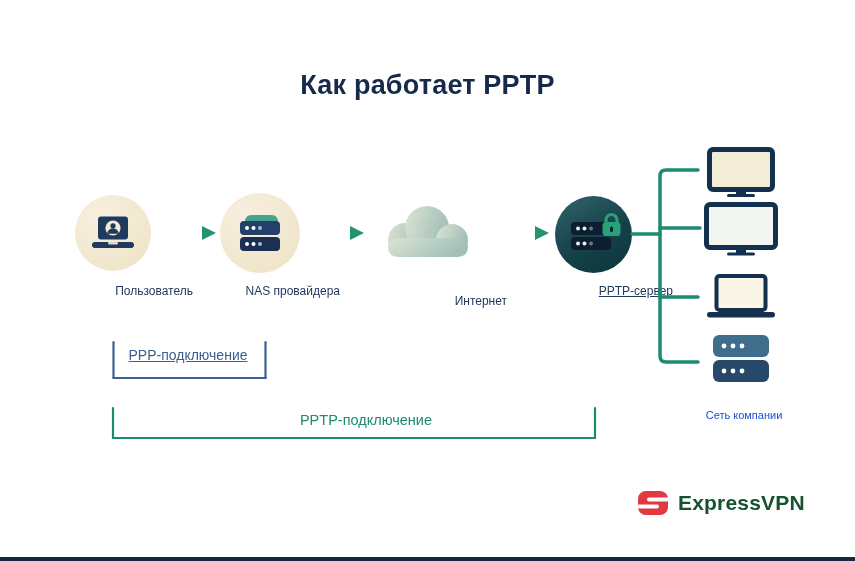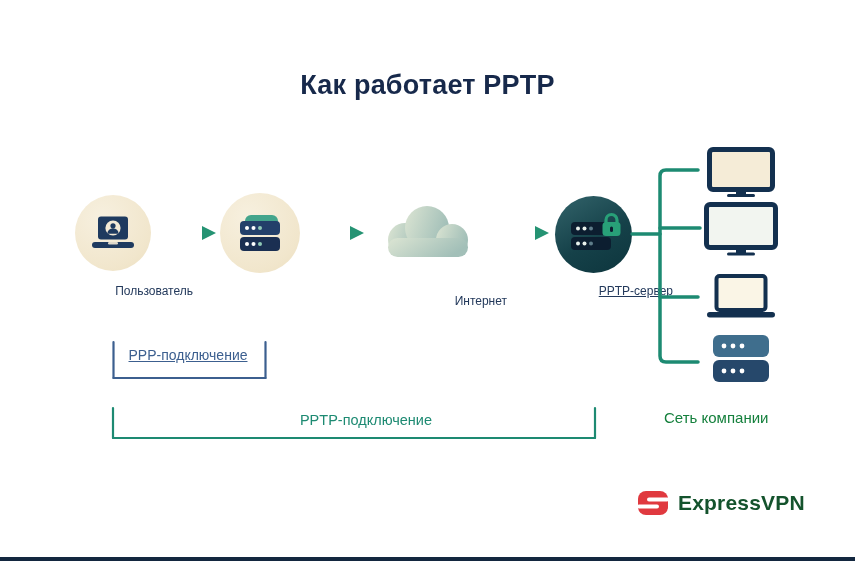--- a/index.html
+++ b/index.html
@@ -21,22 +21,22 @@
     position:absolute; width:160px; text-align:right;
     font-size:12px; color:#23395b;
   }
   .abs { position:absolute; }
   .bracket-label {
     position:absolute; text-align:center; font-weight:400;
   }
   .ppp-color  { color:#3c5f8f; font-size:14px;text-decoration:underline; }
   .pptp-color { color:#1d8a72; font-size:14.5px; }
   .network-label {
-    position:absolute; left:664px; top:409px; width:160px; 
-    font-size:15px; color:#15803d;
+    position:absolute; left:664px; top:409px; width:160px; text-align:center;
+    font-size:11px; color:#1d4ed8;
   }
   .logo {
     position:absolute; left:637px; top:489px;
     display:flex; align-items:center; gap:9px;
   }
   .logo-text { font-size:21px; font-weight:700; color:#14532d; letter-spacing:.2px; }
   .bottom-bar {
     position:absolute; left:0; bottom:0; width:855px; height:4px; background:#13273f;
   }
 </style>
@@ -76,20 +76,21 @@
       <rect x="6" y="9" width="40" height="14" rx="4" fill="#23406a"></rect>
       <rect x="6" y="25" width="40" height="14" rx="4" fill="#1a2f52"></rect>
       <circle cx="13" cy="16" r="2" fill="#ffffff"></circle>
         <circle cx="19.5" cy="16" r="2" fill="#ffffff"></circle>
         <circle cx="26" cy="16" r="2" fill="#8fc9b6"></circle>
       <circle cx="13" cy="32" r="2" fill="#ffffff"></circle>
         <circle cx="19.5" cy="32" r="2" fill="#ffffff"></circle>
         <circle cx="26" cy="32" r="2" fill="#8fc9b6"></circle>
     </svg>
   </div>
+  <div class="node-label" style="left:180px; top:284px;">NAS провайдера</div>
 
   <svg class="abs" style="left:306px; top:224px;" width="60" height="18" viewBox="0 0 60 18">
     <defs>
         <linearGradient id="ag2" x1="0" y1="0" x2="1" y2="0">
       <stop offset="0" stop-color="#d2e1d0"></stop>
           <stop offset="1" stop-color="#259373"></stop>
     </linearGradient>
       </defs>
     <line x1="3" y1="9" x2="45" y2="9" stroke="url(#ag2)" stroke-width="4.5" stroke-linecap="round"></line>
     <path d="M44 2 L58 9 L44 16 Z" fill="#259373"></path>

